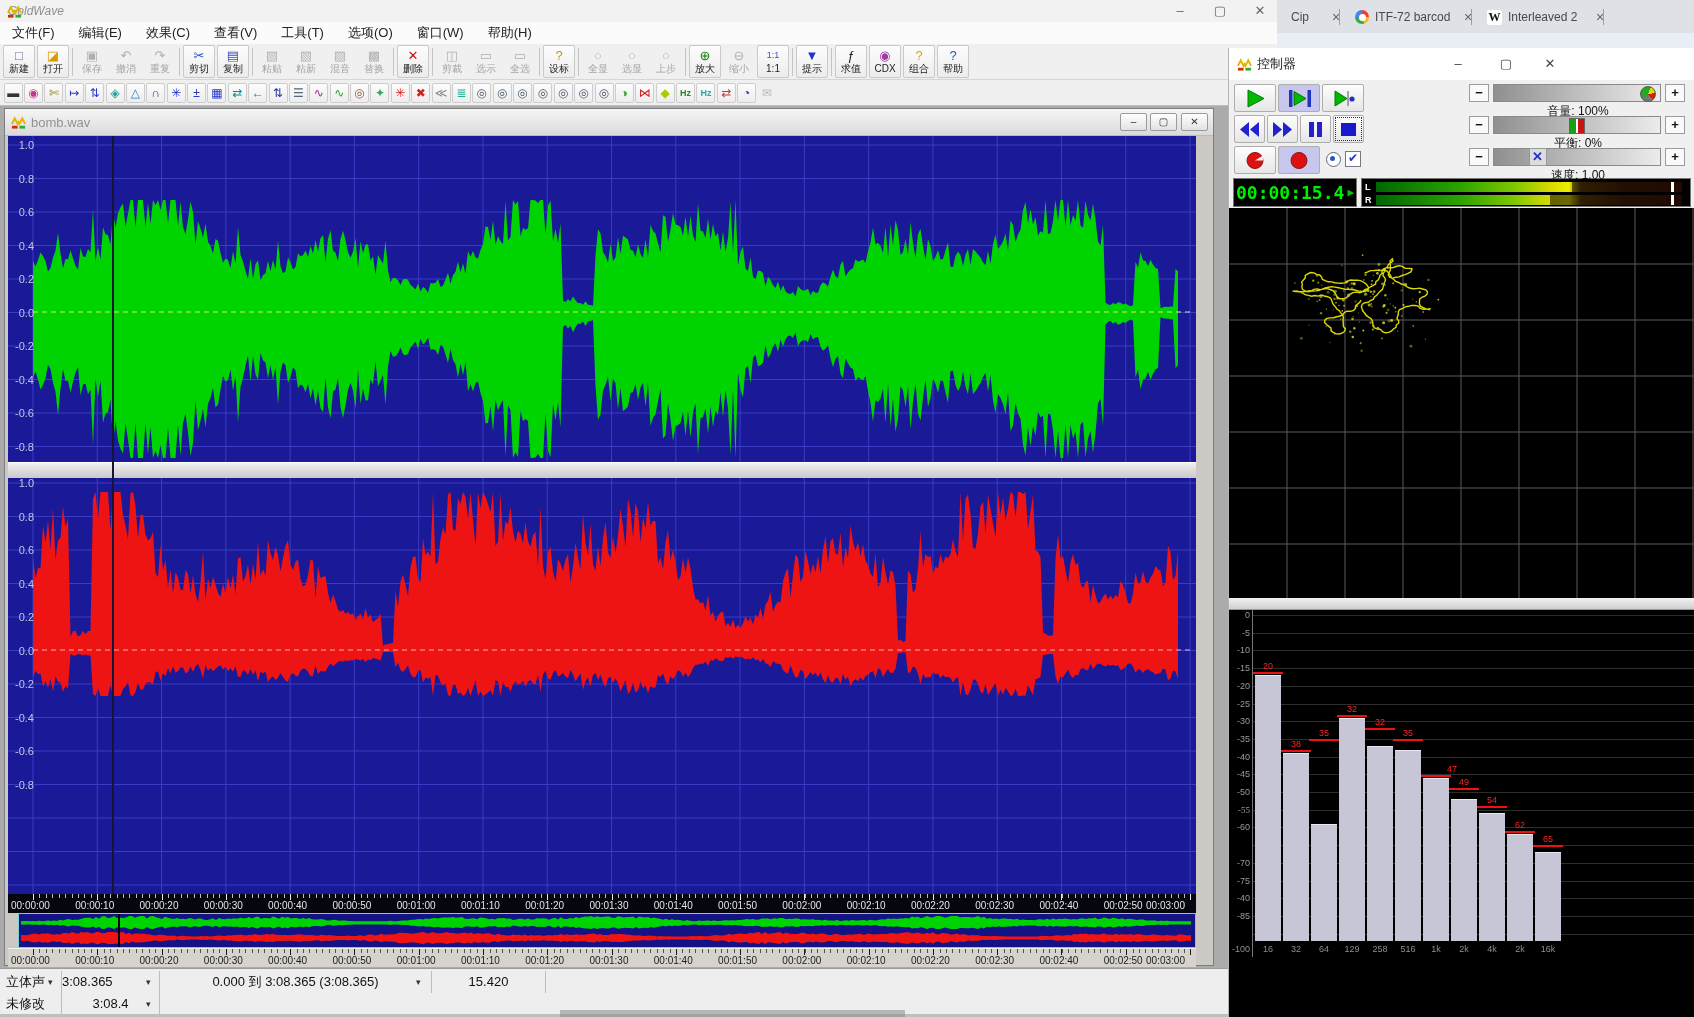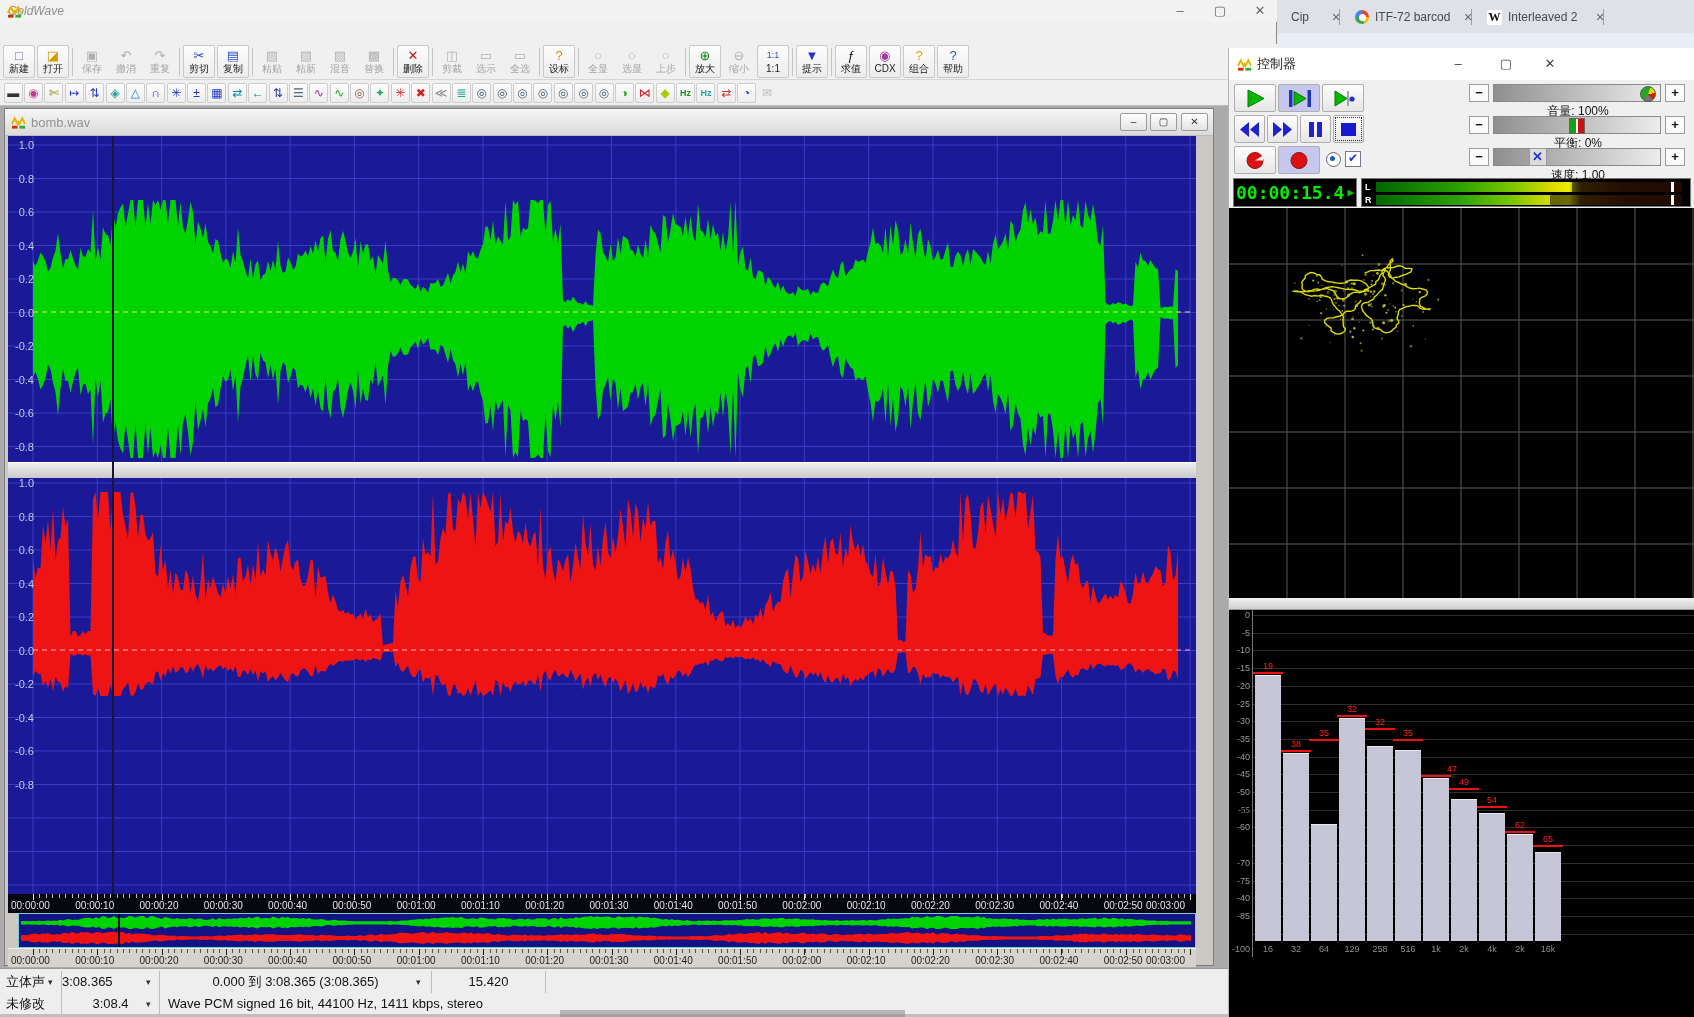--- a/index.html
+++ b/index.html
@@ -139,20 +139,30 @@
       <span class="abs" style="left:7px;top:4px;" id="logo-main"><svg width="15" height="15" viewBox="0 0 16 15">
             <path d="M1 9 L4 3 L7 9 L8 7 L9 9 L12 3 L15 9" fill="none" stroke="#e4b400" stroke-width="2"></path>
             <rect x="1" y="11" width="6" height="3" fill="#cc3300"></rect>
             <rect x="9" y="11" width="6" height="3" fill="#33aa33"></rect>
           </svg></span>
       <span class="ttl" style="margin-left:8px;font-style:italic;">GoldWave</span>
       <span class="winbtn" style="left:1163px;">–</span>
       <span class="winbtn" style="left:1203px;">▢</span>
       <span class="winbtn" style="left:1243px;">✕</span>
     </div>
+    <div class="abs gw-menu" id="menubar">
+        <span class="mi">文件(F)</span>
+        <span class="mi">编辑(E)</span>
+        <span class="mi">效果(C)</span>
+        <span class="mi">查看(V)</span>
+        <span class="mi">工具(T)</span>
+        <span class="mi">选项(O)</span>
+        <span class="mi">窗口(W)</span>
+        <span class="mi">帮助(H)</span>
+      </div>
     <div class="abs tb1" id="toolbar1">
         <div class="b">
           <span class="g" style="color: rgb(109, 109, 168);">□</span>
           <span class="l">新建</span>
         </div>
         <div class="b">
           <span class="g" style="color: rgb(215, 155, 0);">◪</span>
           <span class="l">打开</span>
         </div>
         <span class="sep"></span>
@@ -563,23 +573,20 @@
           <span>15.420</span>
         </div>
       </div>
       <div class="srow" style="top:24px;">
         <div class="scell" style="left:0;width:62px;padding-left:6px;">
           <span>未修改</span>
         </div>
         <div class="scell" style="left:62px;width:98px;text-align:center;">
           <span>3:08.4</span>
           <span class="sarrow" style="left:84px;">▾</span>
-        </div>
-        <div class="scell" style="left:160px;width:520px;padding-left:8px;border-right:none;">
-          <span>Wave PCM signed 16 bit, 44100 Hz, 1411 kbps, stereo</span>
         </div>
       </div>
     </div>
     <div class="abs taskbar-sliver"></div>
   </div>
   <div class="abs taskbar-dark"></div>
 
   <div class="abs ctl">
     <div class="abs ctl-title">
       <span class="abs" style="left:8px;top:9px;" id="logo-ctl"><svg width="15" height="15" viewBox="0 0 16 15">
@@ -777,21 +784,21 @@
         <span class="sp-ylbl" style="top: 247.8px;">-70</span>
         <div class="sp-grid" style="top: 270.5px;"></div>
         <span class="sp-ylbl" style="top: 265.5px;">-75</span>
         <div class="sp-grid" style="top: 288.2px;"></div>
         <span class="sp-ylbl" style="top: 283.2px;">-40</span>
         <div class="sp-grid" style="top: 305.9px;"></div>
         <span class="sp-ylbl" style="top: 300.9px;">-85</span>
         <div class="sp-grid" style="top: 323.6px;"></div>
         <div class="sp-bar" style="left: 26px; top: 65.18px; width: 26px; height: 265.82px; background: rgb(198, 198, 214);"></div>
         <div class="sp-peak" style="left: 24px; top: 62.18px; width: 30px; background: rgb(238, 17, 17);"></div>
-        <span class="sp-plbl" style="left: 24px; top: 51.18px;">19</span>
+        <span class="sp-plbl" style="left: 24px; top: 51.18px;">20</span>
         <span class="sp-flbl" style="left: 24px; top: 334px; width: 30px;">16</span>
         <div class="sp-bar" style="left: 54px; top: 143.06px; width: 26px; height: 187.94px; background: rgb(198, 198, 214);"></div>
         <div class="sp-peak" style="left: 52px; top: 139.52px; width: 30px; background: rgb(238, 17, 17);"></div>
         <span class="sp-plbl" style="left: 52px; top: 128.52px;">38</span>
         <span class="sp-flbl" style="left: 52px; top: 334px; width: 30px;">32</span>
         <div class="sp-bar" style="left: 82px; top: 213.86px; width: 26px; height: 117.14px; background: rgb(198, 198, 214);"></div>
         <div class="sp-peak" style="left: 80px; top: 128.9px; width: 30px; background: rgb(238, 17, 17);"></div>
         <span class="sp-plbl" style="left: 80px; top: 117.9px;">35</span>
         <span class="sp-flbl" style="left: 80px; top: 334px; width: 30px;">64</span>
         <div class="sp-bar" style="left: 110px; top: 107.66px; width: 26px; height: 223.34px; background: rgb(198, 198, 214);"></div>

